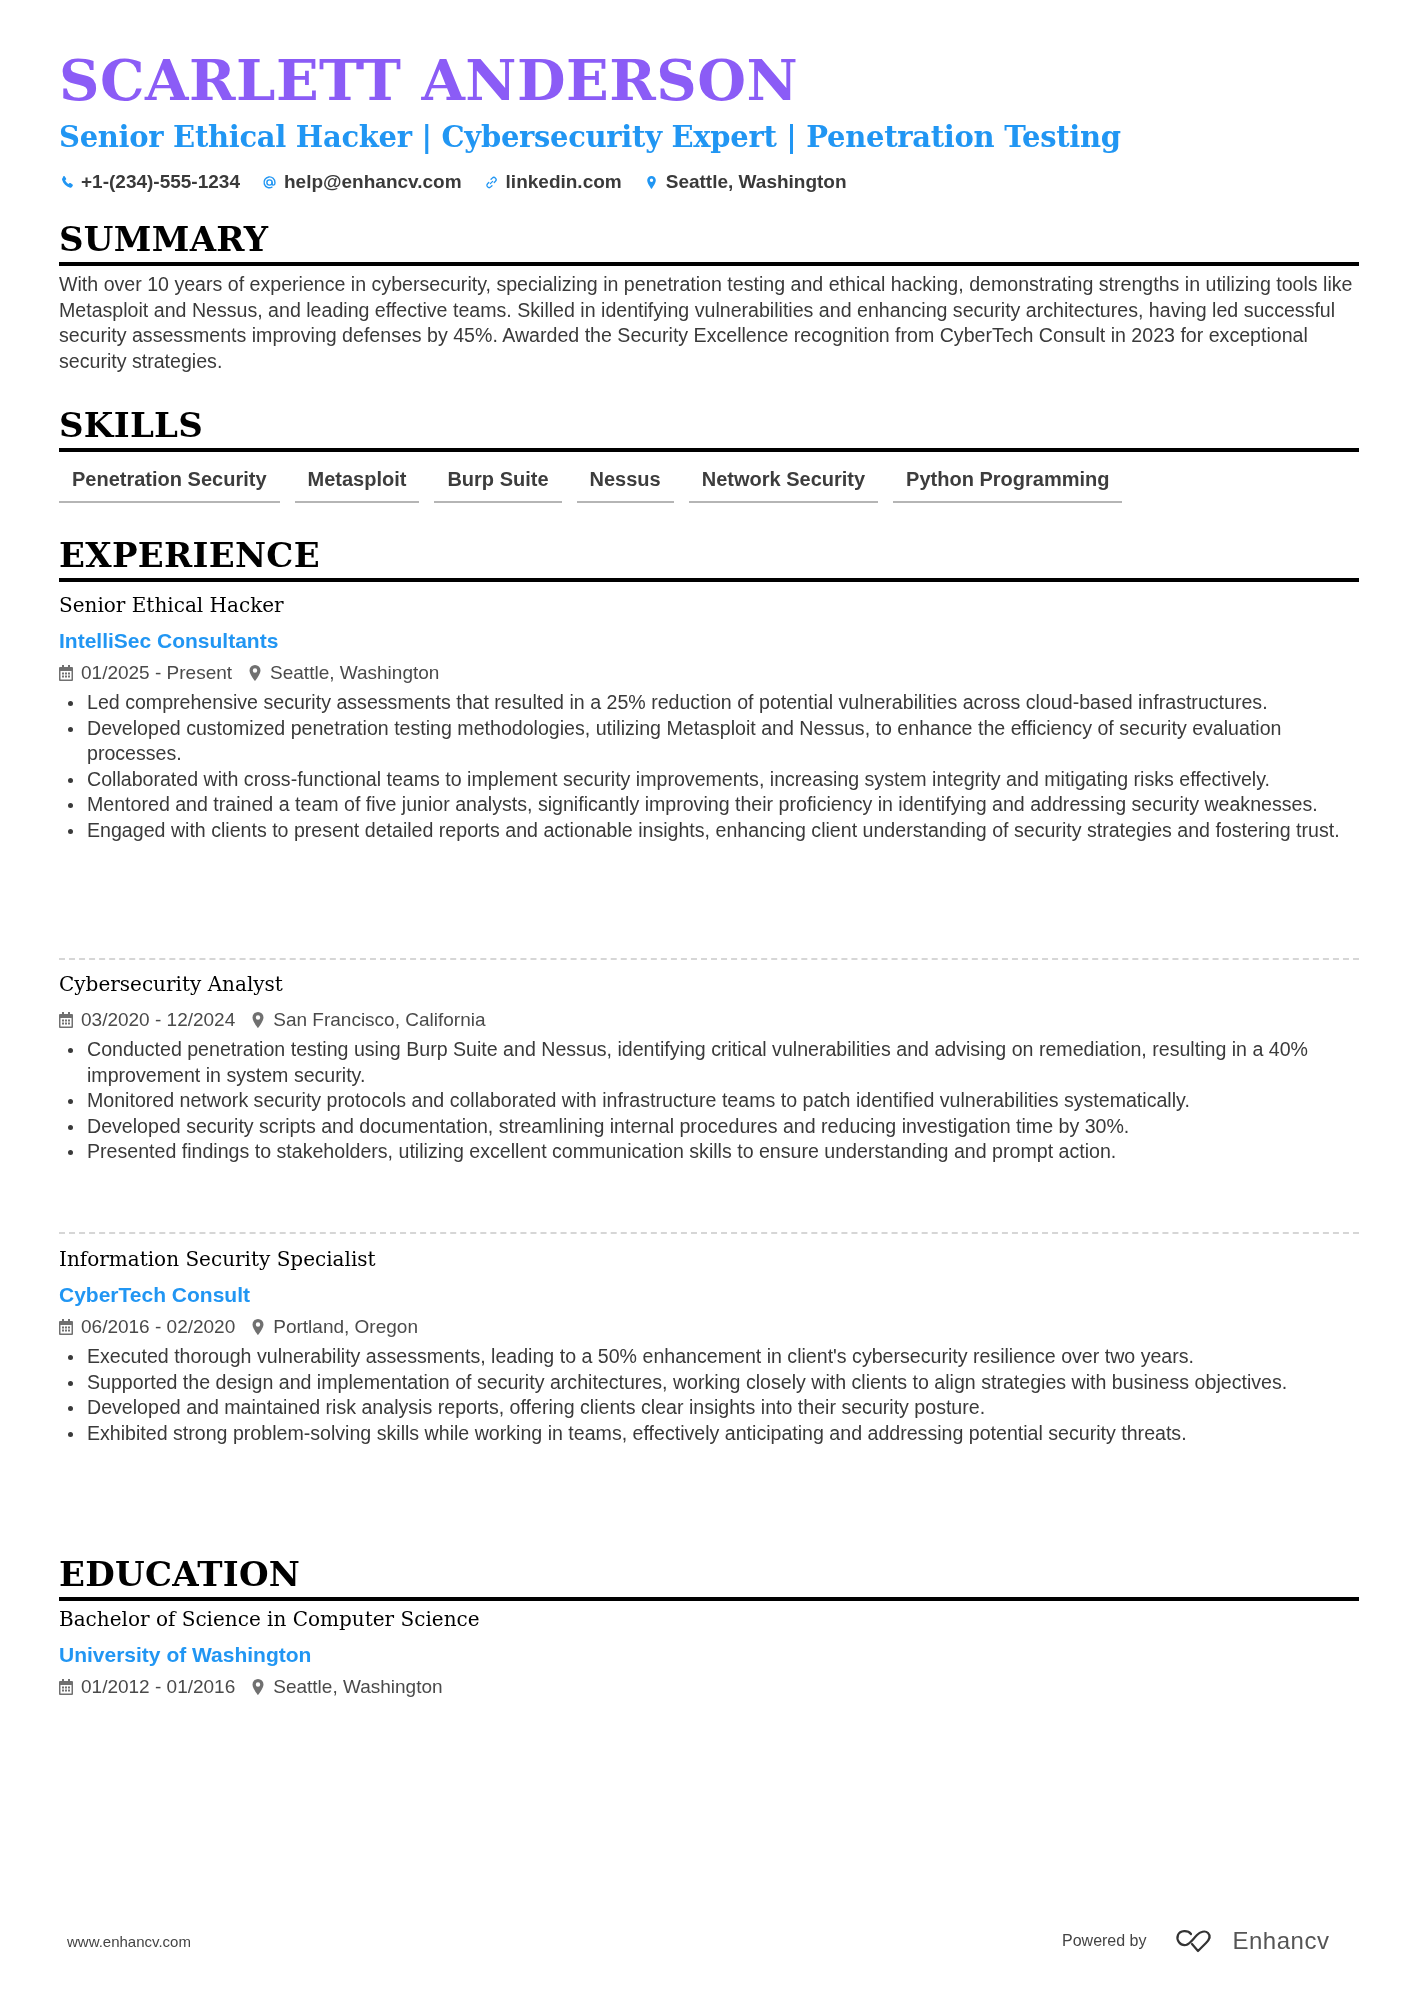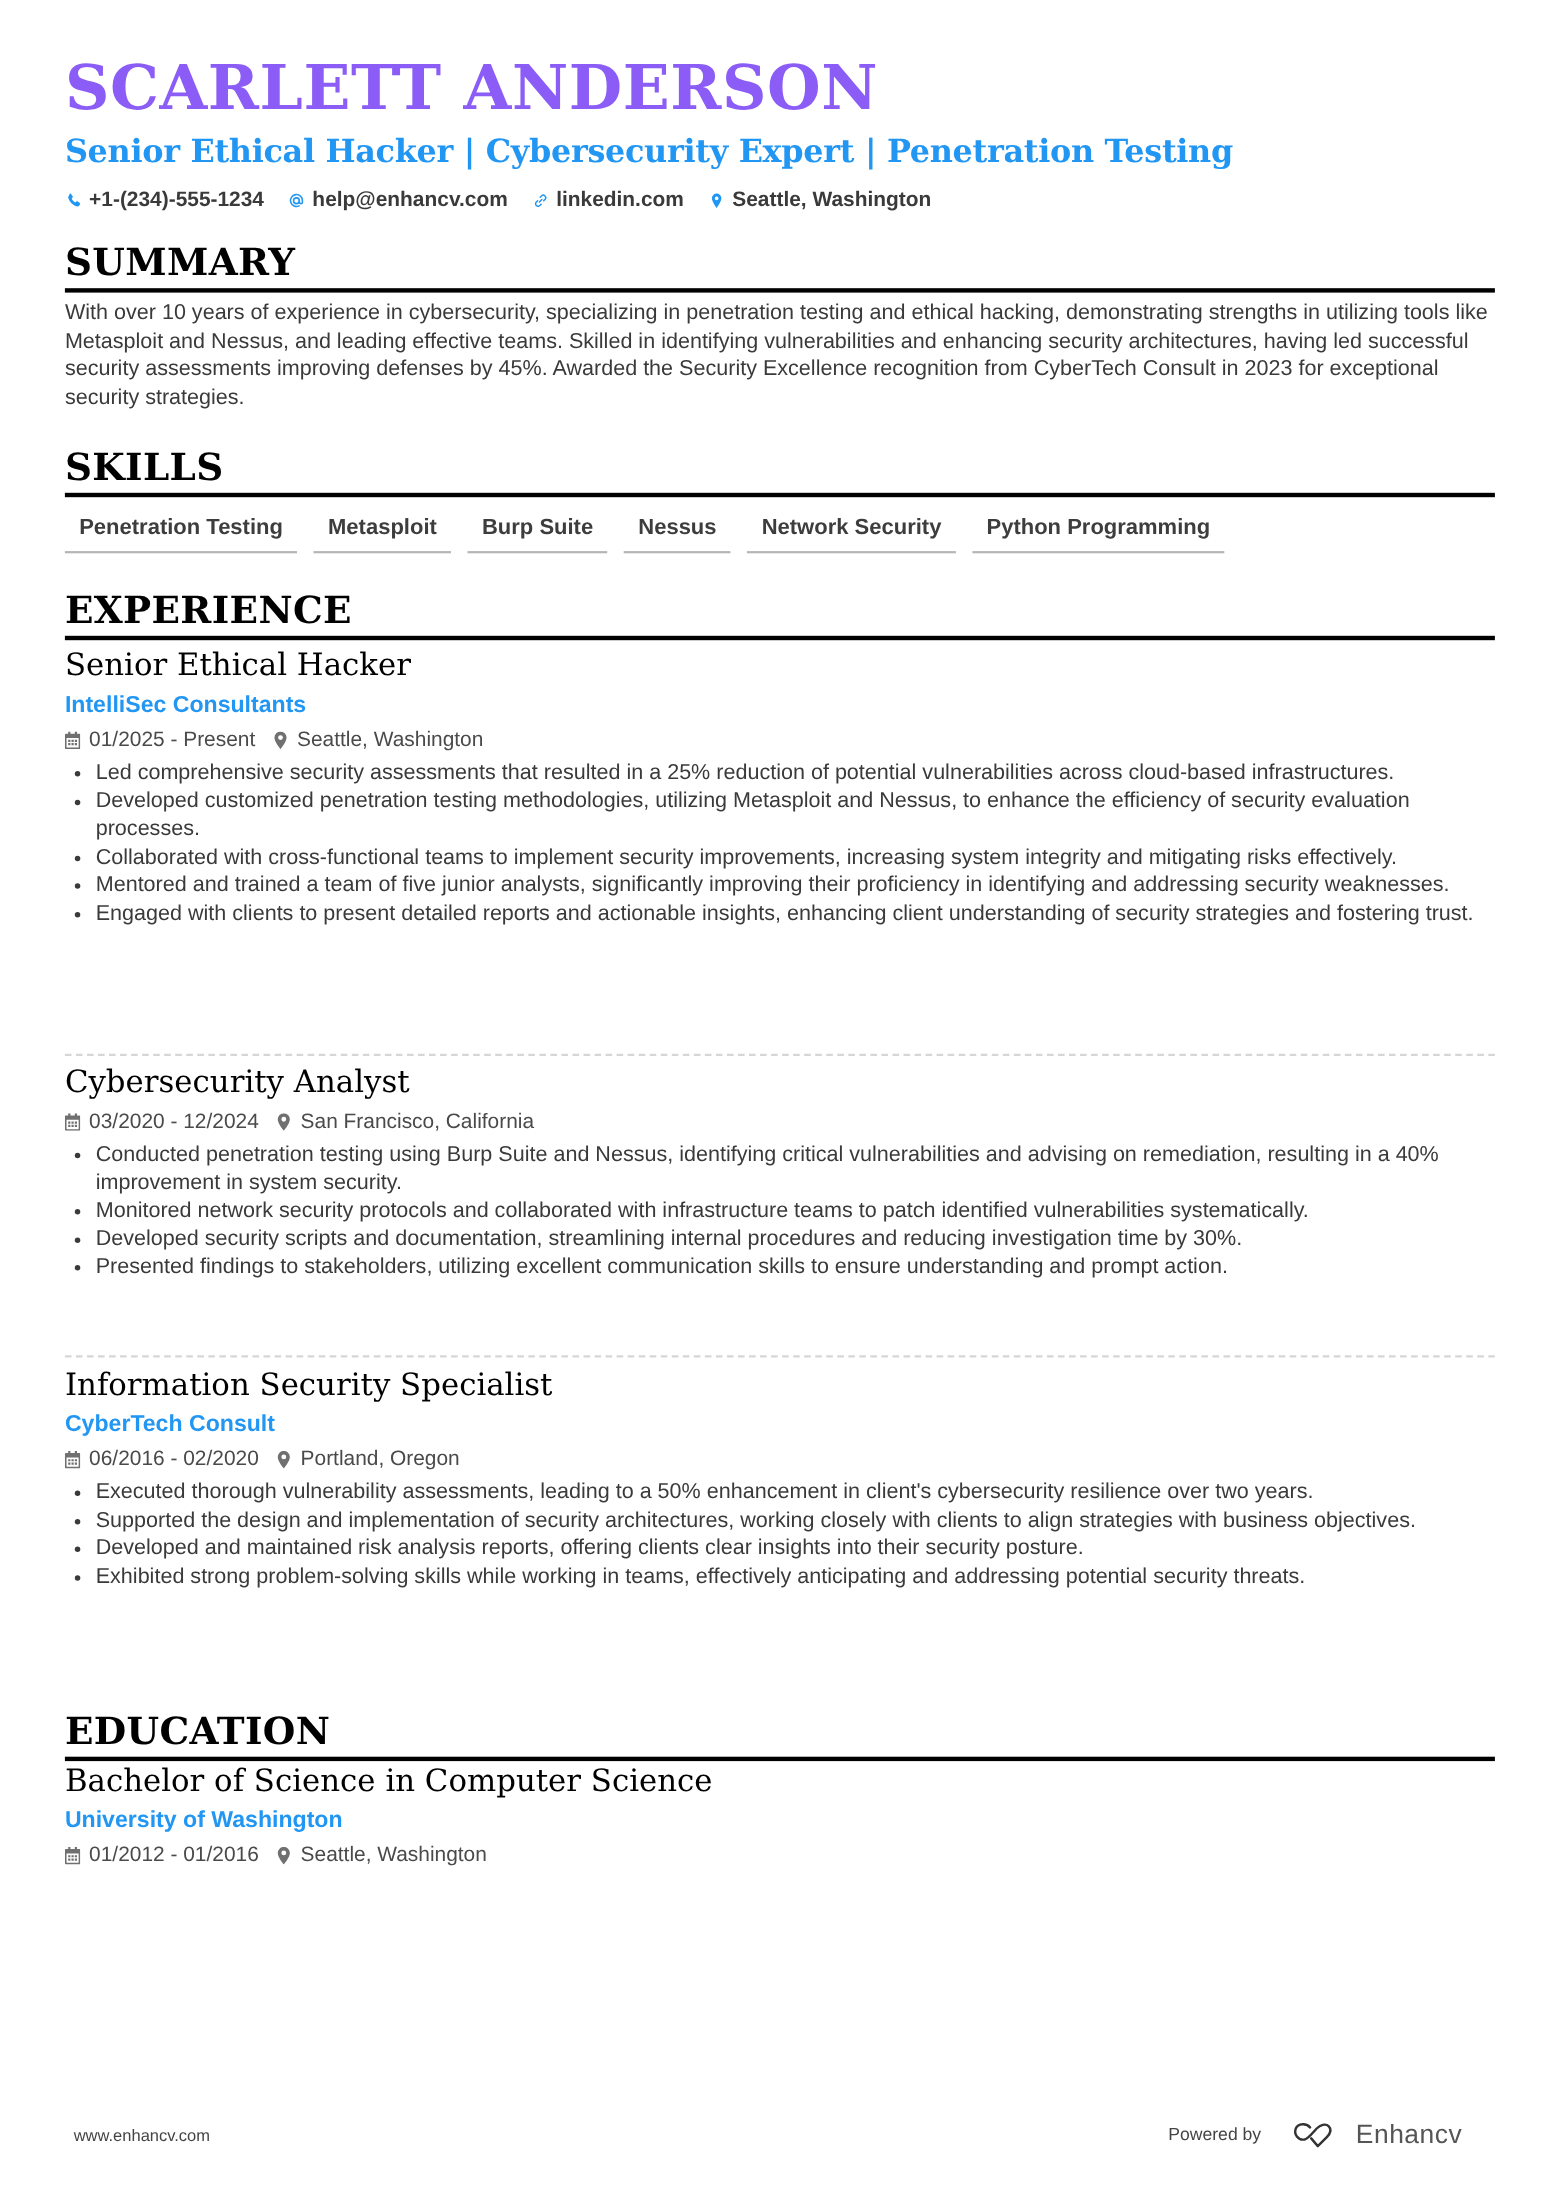--- a/index.html
+++ b/index.html
@@ -17,21 +17,21 @@
   .section-head { position: absolute; left: 0; width: 1300px; }
   .section-head h2 { font-family: "DejaVu Serif", "Liberation Serif", serif; font-weight: 700; font-size: 34px; color: #000; line-height: 42px; letter-spacing: 0.3px; }
   .section-head .rule { height: 4px; background: #000; margin-top: 2px; }
 
   .summary { position: absolute; top: 272px; left: 0; width: 1305px; font-size: 19.6px; line-height: 25.6px; color: #3a3a3a; }
 
   .skills { position: absolute; top: 465px; left: 0; display: flex; gap: 15px; }
   .skill { font-size: 20px; font-weight: 700; color: #3d3d3d; padding: 2px 13px 10px 13px; border-bottom: 2px solid #b5b5b5; line-height: 24px; white-space: nowrap; }
 
   .entry { position: absolute; left: 0; width: 1300px; }
-  .job-title { font-family: "DejaVu Serif", "Liberation Serif", serif; font-size: 28px; color: #000; line-height: 38px; white-space: nowrap; }
+  .job-title { font-family: "DejaVu Serif", "Liberation Serif", serif; font-size: 20px; color: #000; line-height: 38px; white-space: nowrap; }
   .company { font-size: 21px; font-weight: 700; color: #2196f3; line-height: 30px; margin-top: 2px; white-space: nowrap; }
   .meta { display: flex; gap: 16px; font-size: 19px; color: #4a4a4a; line-height: 26px; margin-top: 4px; white-space: nowrap; }
   .meta .item { display: flex; align-items: center; gap: 8px; }
   .meta svg { width: 14px; height: 16px; fill: #707070; }
   ul.bullets { list-style: none; margin-top: 4px; }
   ul.bullets li { position: relative; padding-left: 28px; font-size: 19.6px; line-height: 25.6px; color: #3a3a3a; width: 1310px; }
   ul.bullets li::before { content: ""; position: absolute; left: 9px; top: 11px; width: 5px; height: 5px; border-radius: 50%; background: #3a3a3a; }
   .sep { position: absolute; left: 0; width: 1300px; border-top: 2px dashed #d6d6d6; height: 0; }
 
   .footer-left { position: absolute; left: 67px; top: 1932px; font-size: 15px; color: #444; line-height: 20px; }
@@ -89,21 +89,21 @@
     <h2>SUMMARY</h2>
     <div class="rule"></div>
   </div>
   <p class="summary">With over 10 years of experience in cybersecurity, specializing in penetration testing and ethical hacking, demonstrating strengths in utilizing tools like Metasploit and Nessus, and leading effective teams. Skilled in identifying vulnerabilities and enhancing security architectures, having led successful security assessments improving defenses by 45%. Awarded the Security Excellence recognition from CyberTech Consult in 2023 for exceptional security strategies.</p>
 
   <div class="section-head" style="top:404px;">
     <h2>SKILLS</h2>
     <div class="rule"></div>
   </div>
   <div class="skills">
-    <span class="skill">Penetration Testing</span>
+    <span class="skill">Penetration Security</span>
     <span class="skill">Metasploit</span>
     <span class="skill">Burp Suite</span>
     <span class="skill">Nessus</span>
     <span class="skill">Network Security</span>
     <span class="skill">Python Programming</span>
   </div>
 
   <div class="section-head" style="top:534px;">
     <h2>EXPERIENCE</h2>
     <div class="rule"></div>

